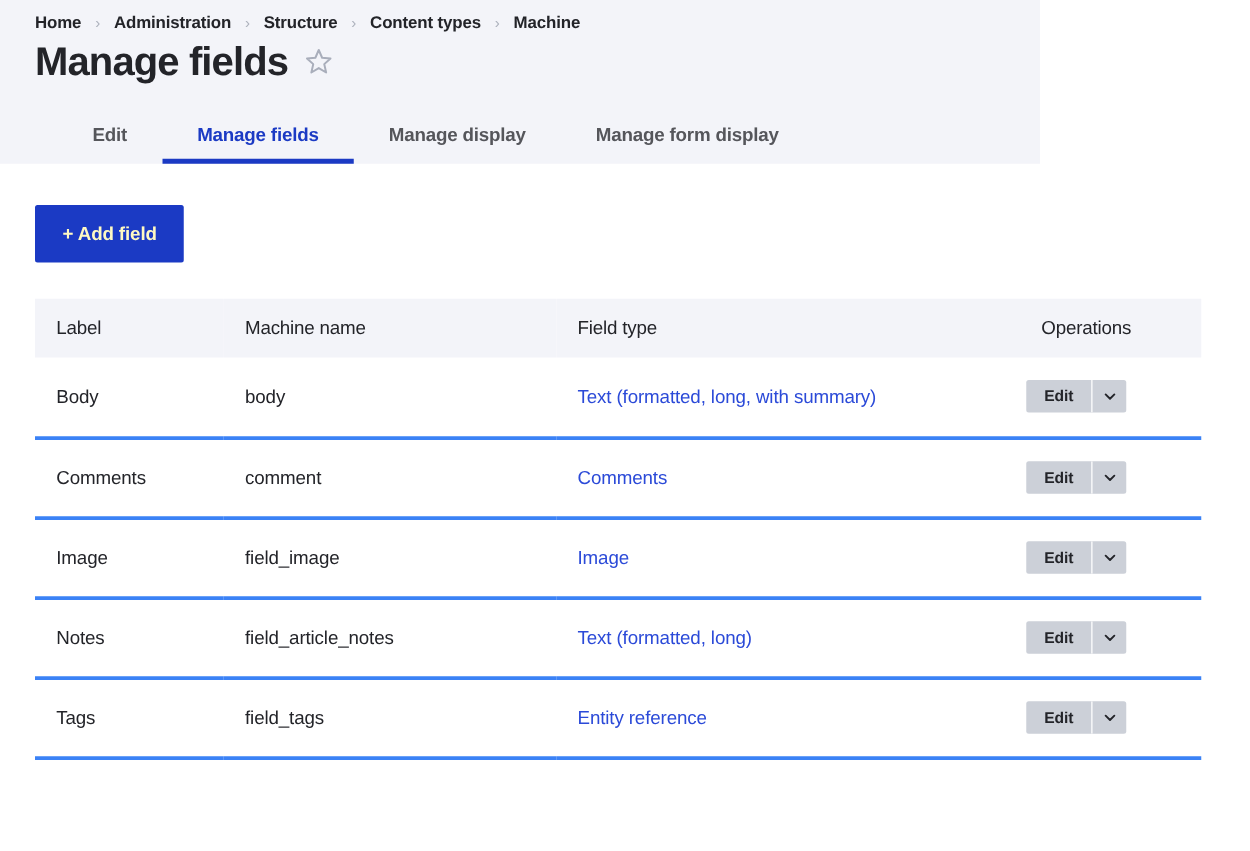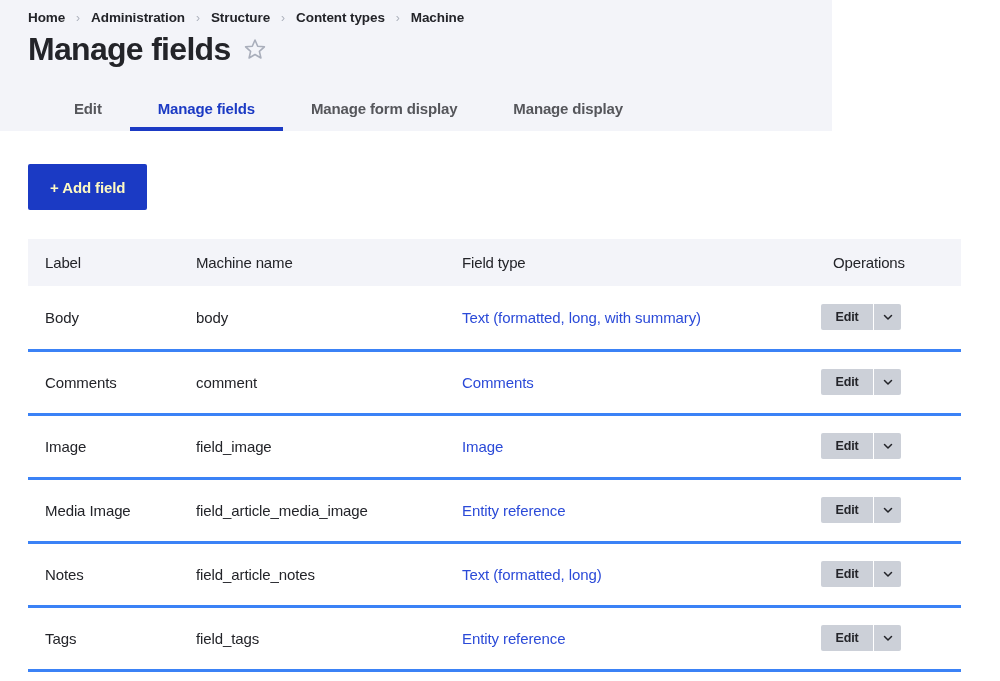--- a/index.html
+++ b/index.html
@@ -219,22 +219,22 @@
     <span class="star-icon">
       <svg width="24" height="24" viewBox="0 0 24 24" fill="none" stroke="#a9aebb" stroke-width="1.6" stroke-linejoin="round">
         <polygon points="12,3 14.7,9.2 21.4,9.8 16.4,14.3 17.9,21 12,17.5 6.1,21 7.6,14.3 2.6,9.8 9.3,9.2"></polygon>
       </svg>
     </span>
   </div>
 
   <div class="tabs">
       <div class="tab">Edit</div>
       <div class="tab active">Manage fields</div>
+      <div class="tab">Manage display</div>
       <div class="tab">Manage form display</div>
-      <div class="tab">Manage display</div>
     </div>
 </div>
 
 <div class="content">
 
   <button class="add-field-btn">+ Add field</button>
 
   <table class="fields-table">
     <thead>
       <tr>
@@ -281,34 +281,20 @@
               <div class="edit-part">Edit</div>
               <div class="divider"></div>
               <div class="caret-part">
                 <svg width="12" height="12" viewBox="0 0 12 12" fill="none" stroke="#232429" stroke-width="1.5" stroke-linecap="round" stroke-linejoin="round">
                   <polyline points="2.5,4.5 6,8 9.5,4.5"></polyline>
                 </svg>
               </div>
             </div></td>
         </tr>
         <tr>
-          <td>Media Image</td>
-          <td>field_article_media_image</td>
-          <td><a class="field-type-link">Entity reference</a></td>
-          <td class="ops-cell"><div class="split-button">
-              <div class="edit-part">Edit</div>
-              <div class="divider"></div>
-              <div class="caret-part">
-                <svg width="12" height="12" viewBox="0 0 12 12" fill="none" stroke="#232429" stroke-width="1.5" stroke-linecap="round" stroke-linejoin="round">
-                  <polyline points="2.5,4.5 6,8 9.5,4.5"></polyline>
-                </svg>
-              </div>
-            </div></td>
-        </tr>
-        <tr>
           <td>Notes</td>
           <td>field_article_notes</td>
           <td><a class="field-type-link">Text (formatted, long)</a></td>
           <td class="ops-cell"><div class="split-button">
               <div class="edit-part">Edit</div>
               <div class="divider"></div>
               <div class="caret-part">
                 <svg width="12" height="12" viewBox="0 0 12 12" fill="none" stroke="#232429" stroke-width="1.5" stroke-linecap="round" stroke-linejoin="round">
                   <polyline points="2.5,4.5 6,8 9.5,4.5"></polyline>
                 </svg>

